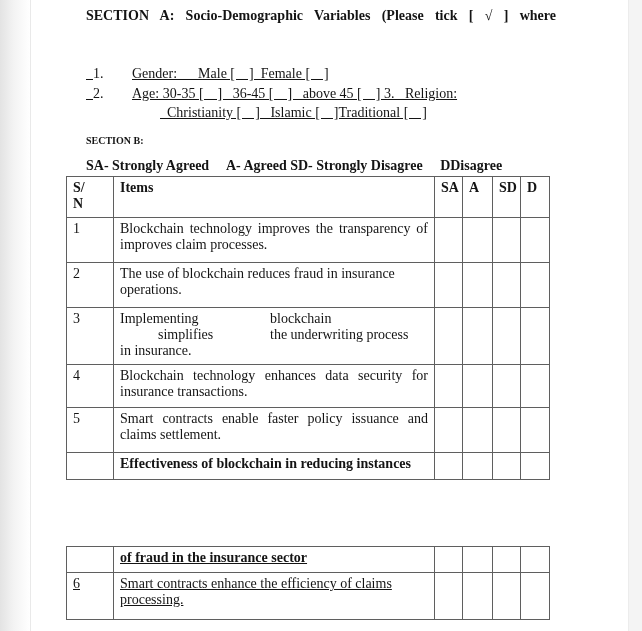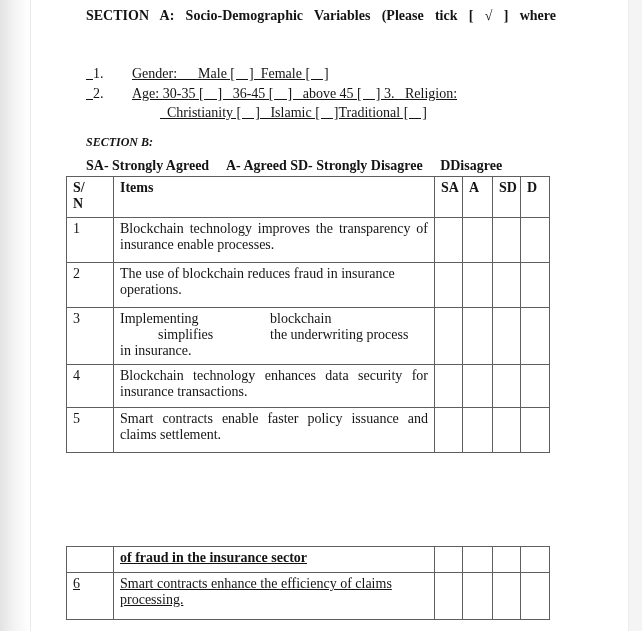--- a/index.html
+++ b/index.html
@@ -30,21 +30,21 @@
     font-weight: bold; font-size: 14px; line-height: 17px;
   }
   .jline { text-align: justify; text-align-last: justify; }
   .list-item { left: 86px; font-size: 14px; white-space: pre; text-decoration: underline; }
   .list-item .num { display: inline-block; width: 39px; white-space: pre; }
   .li-1 { top: 50px; }
   .li-2 { top: 70px; }
   .li-3 { top: 89px; padding-left: 74px; }
 
   
-  .section-b-title { left: 86px; top: 135px; font-weight: bold; font-size: 12px; font-style: italic; }
+  .section-b-title { left: 86px; top: 135px; font-weight: bold; font-size: 10px; }
   .likert-legend { left: 86px; top: 158px; font-weight: bold; font-size: 14px; white-space: pre; }
 
   
   .qtable {
     border-collapse: collapse;
     table-layout: fixed;
     width: 483px;
     font-size: 14px;
   }
   .qtable td, .qtable th {
@@ -111,21 +111,21 @@
     <th>A</th>
     <th>SD</th>
     <th>D</th>
   </tr>
 
 
   <tr class="h45">
     <td>1</td>
     <td>
       <div class="jline">Blockchain technology improves the transparency of</div>
-      <div>insurance enable processes.</div>
+      <div>improves claim processes.</div>
     </td>
     <td></td>
     <td></td>
     <td></td>
     <td></td>
   </tr>
 
   <tr class="h45">
     <td>2</td>
     <td>
@@ -174,20 +174,30 @@
     <td>
       <div class="jline">Smart contracts enable faster policy issuance and</div>
       <div>claims settlement.</div>
     </td>
     <td></td>
     <td></td>
     <td></td>
     <td></td>
   </tr>
 
+  <tr class="h27 bold-row">
+    <td></td>
+    <td>
+      <div>Effectiveness of blockchain in reducing instances</div>
+    </td>
+    <td></td>
+    <td></td>
+    <td></td>
+    <td></td>
+  </tr>
 </tbody>
   </table>
 
 <table class="abs qtable t2">
   <colgroup>
     <col style="width:47px">
       <col style="width:321px">
       <col style="width:28px">
     <col style="width:30px">
       <col style="width:28px">

